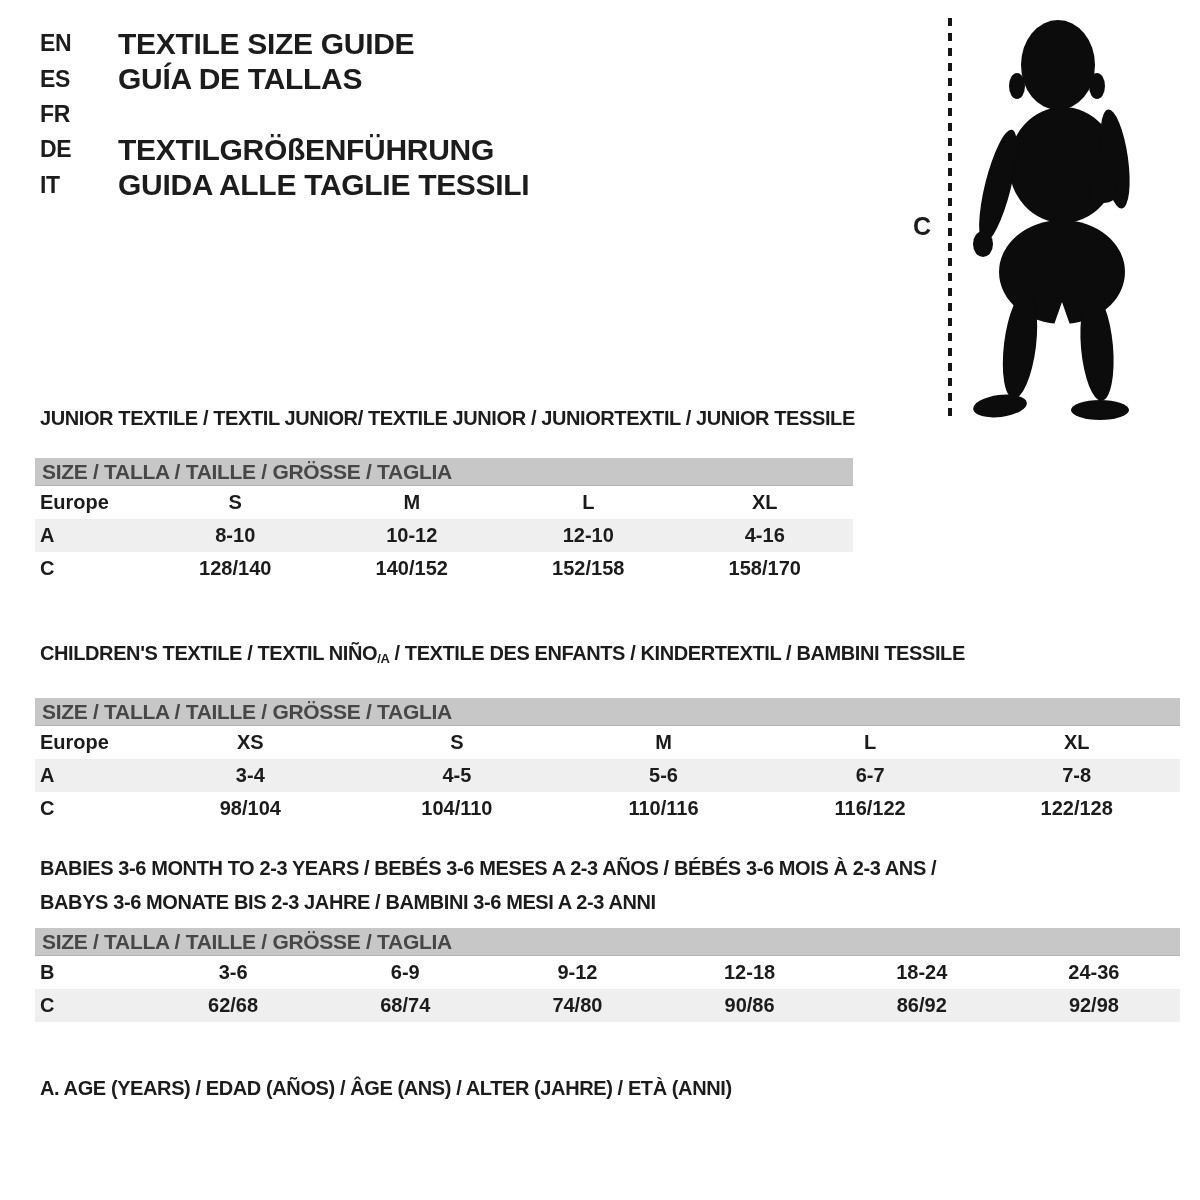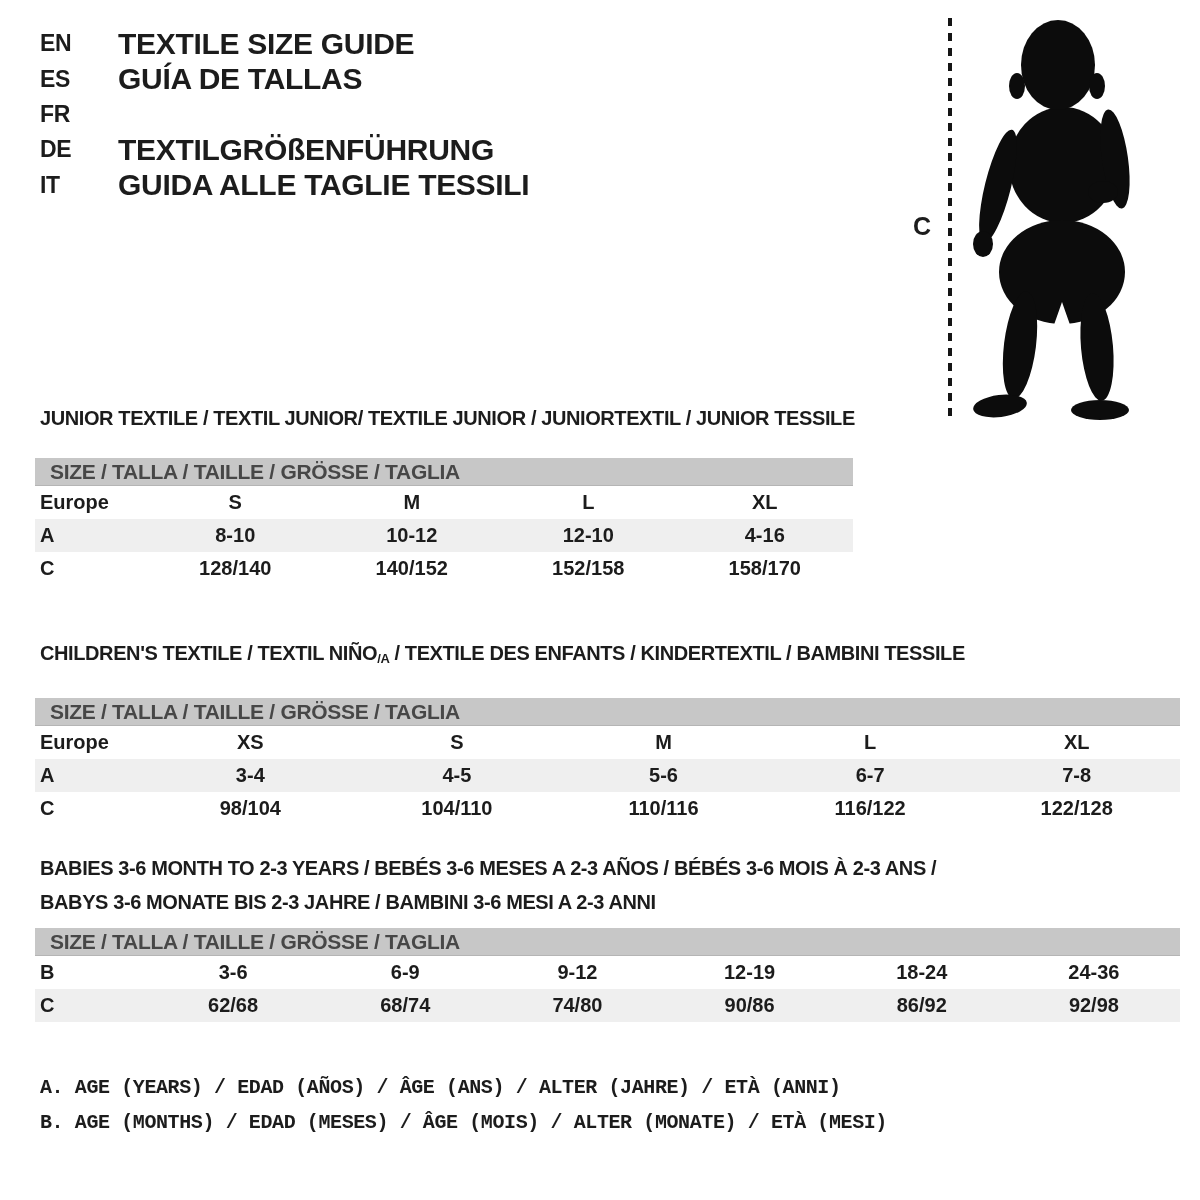--- a/index.html
+++ b/index.html
@@ -39,41 +39,41 @@
     font-size:20px;font-weight:bold;letter-spacing:-0.4px;
     line-height:22px;white-space:nowrap;padding-left:5px;
   }
   .title-sub{font-size:13px;vertical-align:-3px;}
   .size-bar{
     height:28px;line-height:28px;
     background:var(--bar-background);
     color:var(--bar-text);
     border-bottom:1px solid #b5b5b5;
     font-size:21px;font-weight:bold;letter-spacing:-0.3px;
-    padding-left:15px;white-space:nowrap;
+    padding-left:7px;white-space:nowrap;
   }
   .trow{display:grid;height:33px;align-items:center;font-size:20px;font-weight:bold;}
   .cols4{grid-template-columns:112px repeat(4,1fr);}
   .cols5{grid-template-columns:112px repeat(5,1fr);}
   .cols6{grid-template-columns:112px repeat(6,1fr);}
   .stripe{background:var(--stripe-background);}
   .tlabel{padding-left:5px;text-align:left;}
   .tcell{text-align:center;}
   #section-junior{top:407px;width:818px;}
   #section-junior .size-bar{margin-top:29px;}
   #section-children{top:642px;width:1145px;}
   #section-children .size-bar{margin-top:28px;}
   #section-babies{top:851px;width:1145px;}
   #section-babies .section-title{line-height:34px;}
   #section-babies .size-bar{margin-top:9px;}
   
   .legend{position:absolute;left:40px;top:1071px;}
   .legend-line{
     font-size:20px;font-weight:bold;letter-spacing:-0.4px;
-    line-height:34.5px;white-space:nowrap;font-family:Liberation Mono, monospace;
+    line-height:34.5px;white-space:nowrap;
   }
 </style>
 </head>
 <body>
 
 <div class="page">
 
   <div class="lang-block">
     <div class="lang-row">
       <span class="lang-code">EN</span>
@@ -174,33 +174,32 @@
 
   <div class="section" id="section-babies">
     <div class="section-title">BABIES 3-6 MONTH TO 2-3 YEARS / BEBÉS 3-6 MESES A 2-3 AÑOS / BÉBÉS 3-6 MOIS À 2-3 ANS /</div>
     <div class="section-title">BABYS 3-6 MONATE BIS 2-3 JAHRE / BAMBINI 3-6 MESI A 2-3 ANNI</div>
     <div class="size-bar">SIZE / TALLA / TAILLE / GRÖSSE / TAGLIA</div>
     <div class="trow cols6">
       <div class="tlabel">B</div>
       <div class="tcell">3-6</div>
       <div class="tcell">6-9</div>
       <div class="tcell">9-12</div>
-      <div class="tcell">12-19</div>
+      <div class="tcell">12-18</div>
       <div class="tcell">18-24</div>
       <div class="tcell">24-36</div>
     </div>
     <div class="trow cols6 stripe">
       <div class="tlabel">C</div>
       <div class="tcell">62/68</div>
       <div class="tcell">68/74</div>
       <div class="tcell">74/80</div>
       <div class="tcell">90/86</div>
       <div class="tcell">86/92</div>
       <div class="tcell">92/98</div>
     </div>
   </div>
 
   <div class="legend">
     <div class="legend-line">A. AGE (YEARS) / EDAD (AÑOS) / ÂGE (ANS) / ALTER (JAHRE) / ETÀ (ANNI)</div>
-    <div class="legend-line">B. AGE (MONTHS) / EDAD (MESES) / ÂGE (MOIS) / ALTER (MONATE) / ETÀ (MESI)</div>
   </div>
 
 </div>
 
 </body></html>

